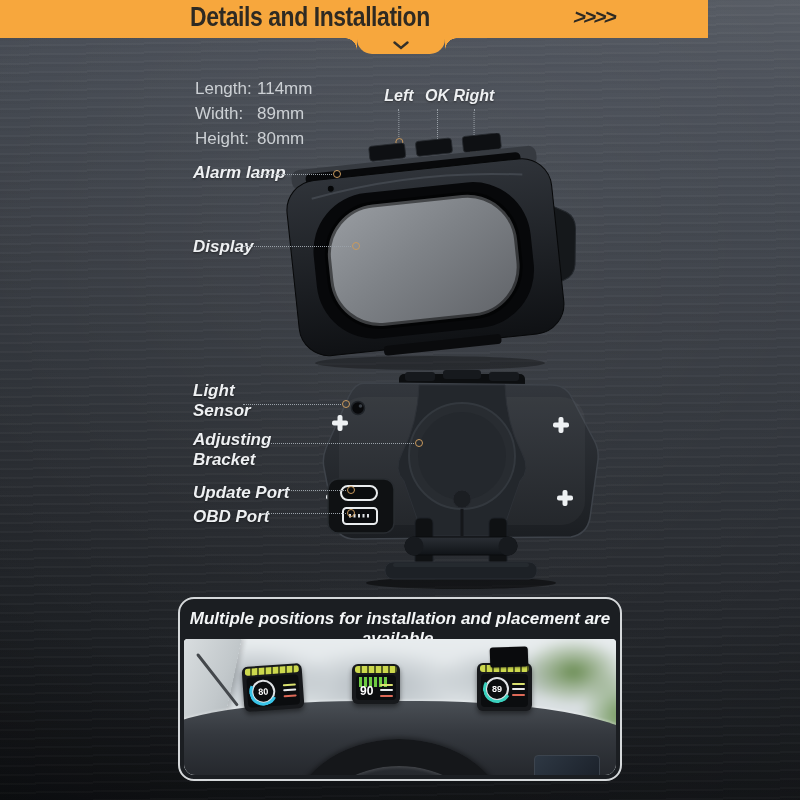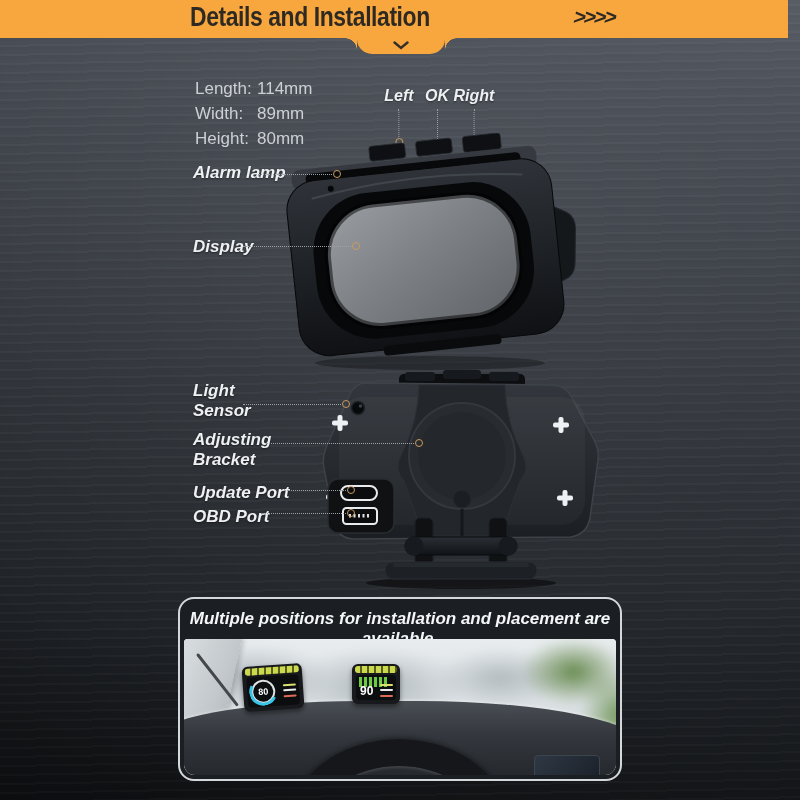--- a/index.html
+++ b/index.html
@@ -13,21 +13,21 @@
   .page::before{
     content:"";position:absolute;inset:0;pointer-events:none;
     background:repeating-linear-gradient(179deg, rgba(255,255,255,0.028) 0 2px, rgba(0,0,0,0.025) 2px 5px, transparent 5px 9px);
   }
   .page::after{
     content:"";position:absolute;inset:0;pointer-events:none;
     background:radial-gradient(130% 95% at 50% 35%, transparent 55%, rgba(0,0,0,0.38) 100%);
   }
 
   
-  .banner{position:absolute;left:0;top:0;width:788px;height:38px;background:#f7a73d;z-index:5;}
+  .banner{position:absolute;left:0;top:0;width:708px;height:38px;background:#f7a73d;z-index:5;}
   .banner-title{
     position:absolute;left:190px;top:2px;margin:0;color:#2e2a23;
     font-size:27px;font-weight:bold;letter-spacing:-0.5px;white-space:nowrap;
     transform:scaleX(0.85);transform-origin:left center;
   }
   .banner-arrows{
     position:absolute;left:574px;top:5px;color:#2e2a23;font-size:21px;font-weight:bold;
     letter-spacing:-2px;transform:skewX(-12deg);
   }
   .banner-tab{
@@ -333,18 +333,32 @@
           <div class="bars"></div>
           <span class="big-val">90</span>
           <div class="readouts">
               <i></i>
               <i></i>
               <i></i>
             </div>
         </div>
       </div>
 
+      <div class="hud" id="hud-right">
+        <div class="reflector-flap"></div>
+        <div class="hud-strip"></div>
+        <div class="hud-screen">
+          <div class="gauge gauge-teal">
+            <span class="gauge-val">89</span>
+          </div>
+          <div class="readouts">
+              <i></i>
+              <i></i>
+              <i></i>
+            </div>
+        </div>
+      </div>
 
       <div class="steering-wheel"></div>
     </div>
   </section>
 
 </div>
 
 </body></html>

